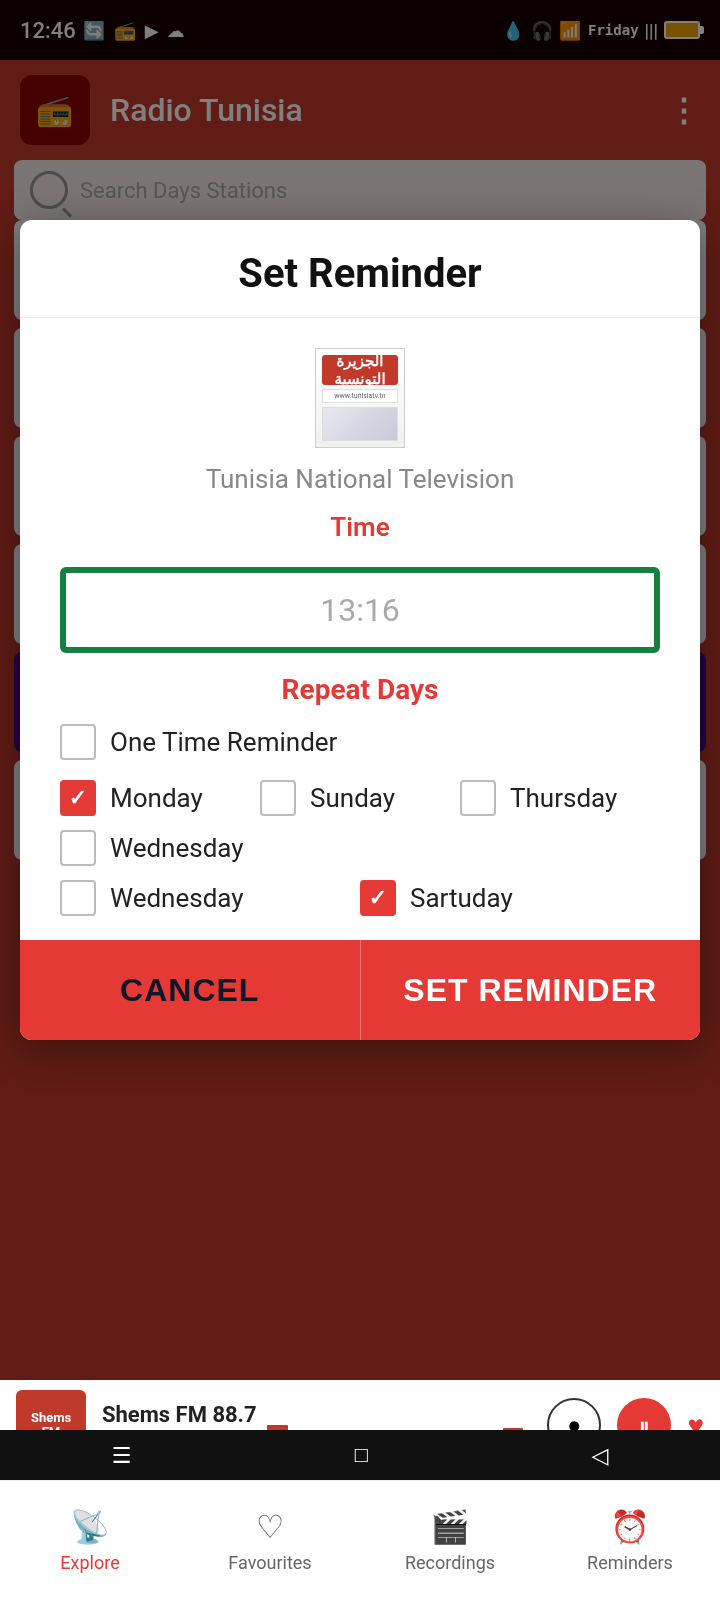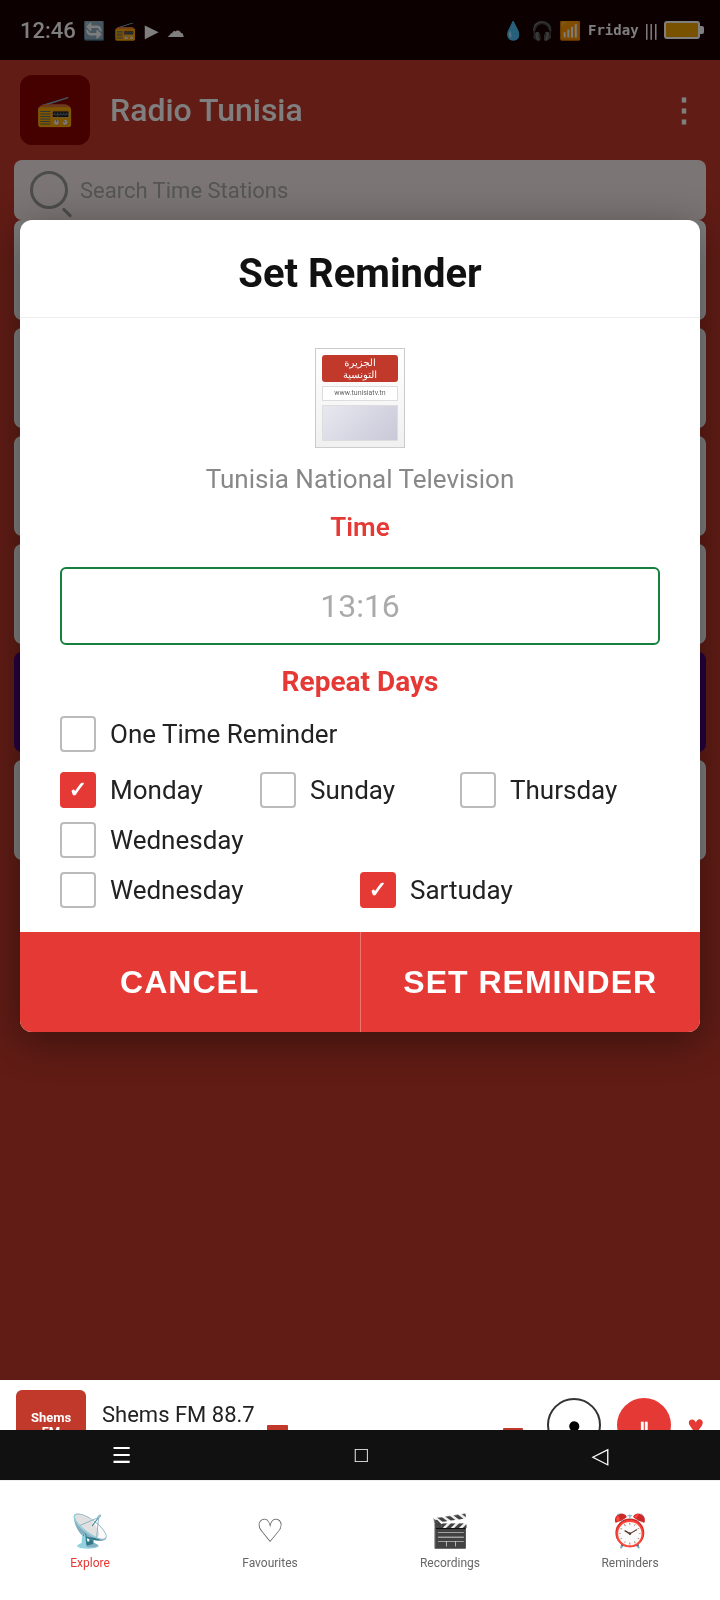--- a/index.html
+++ b/index.html
@@ -249,22 +249,22 @@
       height: 30px;
       background: #c0392b;
       border-radius: 3px;
       margin-bottom: 4px;
       display: flex;
       align-items: center;
       justify-content: center;
     }
     .logo-bar-text {
       color: white;
-      font-size: 10px;
-      font-weight: normal;
+      font-size: 15px;
+      font-weight: bold;
       text-align: center;
       line-height: 1.2;
     }
     .logo-white-strip {
       width: 100%;
       height: 16px;
       background: white;
       border: 1px solid #ddd;
       margin-bottom: 4px;
       display: flex;
@@ -292,21 +292,21 @@
     
     .section-label {
       text-align: center;
       color: #e53935;
       font-size: 26px;
       font-weight: 600;
       margin-bottom: 25px;
     }
     .time-input {
       width: 100%;
-      border: 2px solid #15803d;
+      border: 6px solid #15803d;
       border-radius: 6px;
       padding: 18px;
       text-align: center;
       font-size: 32px;
       color: #aaa;
       margin-bottom: 20px;
       background: white;
     }
 
     
@@ -375,21 +375,21 @@
     }
 
     
     .modal-footer {
       display: flex;
       height: 100px;
     }
     .btn-cancel {
       flex: 1;
       background: #e53935;
-      color: #ffffff;
+      color: #0f172a;
       font-size: 32px;
       font-weight: 700;
       border: none;
       cursor: pointer;
       letter-spacing: 1px;
     }
     .btn-set-reminder {
       flex: 1;
       background: #e53935;
       color: white;
@@ -426,21 +426,21 @@
       justify-content: center;
       font-size: 22px;
       color: white;
       font-weight: bold;
     }
     .np-info {
       flex: 1;
     }
     .np-title {
       font-size: 22px;
-      font-weight: normal;
+      font-weight: bold;
       color: #222;
     }
     .np-subtitle {
       font-size: 18px;
       color: #888;
     }
     .np-controls {
       display: flex;
       gap: 16px;
       align-items: center;
@@ -504,21 +504,21 @@
       flex-direction: column;
       align-items: center;
       gap: 6px;
       cursor: pointer;
       flex: 1;
     }
     .nav-icon {
       font-size: 32px;
     }
     .nav-label {
-      font-size: 12px;
+      font-size: 18px;
     }
     .nav-item.active .nav-label {
       color: #e53935;
     }
     .nav-item.active .nav-icon {
       color: #e53935;
     }
     .nav-item:not(.active) .nav-label {
       color: #666;
     }
@@ -571,21 +571,21 @@
   <div class="app-header">
     <div class="app-logo">
       <span class="app-logo-inner">📻</span>
     </div>
     <span class="app-title">Radio Tunisia</span>
     <span class="header-menu">⋮</span>
   </div>
 
   <div class="search-bar">
     <div class="search-icon-circle"></div>
-    <span class="search-placeholder">Search Time Stations</span>
+    <span class="search-placeholder">Search Days Stations</span>
   </div>
 
   <div class="bg-list">
     <div class="bg-list-item">
       <div class="bg-thumb" style="background:#c0392b;"></div>
       <div class="bg-text-lines">
         <div class="bg-line" style="width:60%;"></div>
         <div class="bg-line" style="width:40%;"></div>
       </div>
       <span class="heart-icon">♥</span>

